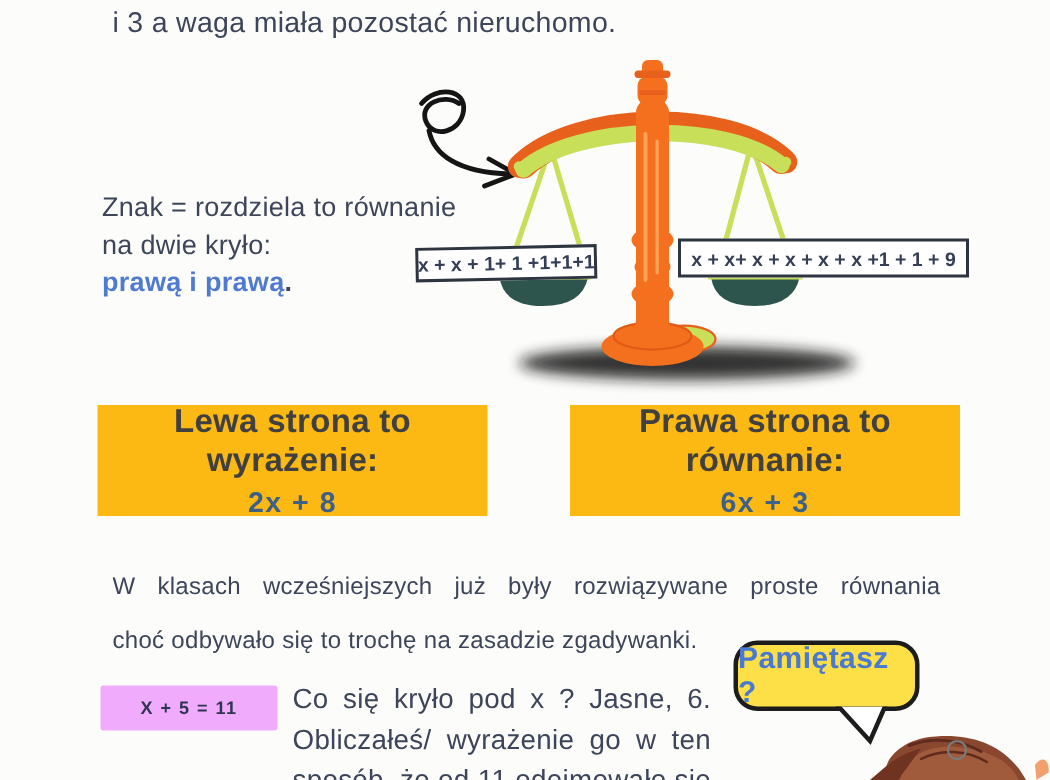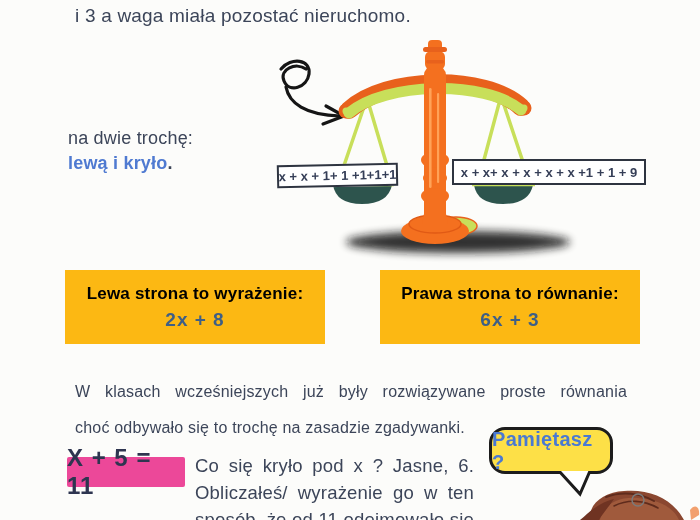--- a/index.html
+++ b/index.html
@@ -34,32 +34,32 @@
   .pan-label.right { left:452px; top:159px; width:194px; height:26px; }
 
   
   .expr-box {
     width:260px; height:74px; background:#fcb813;
     display:flex; flex-direction:column; align-items:center; justify-content:center;
     gap:5px; text-align:center;
   }
   .expr-box.left  { left:65px;  top:270px; }
   .expr-box.right { left:380px; top:270px; }
-  .expr-box .title { font-size:17px; font-weight:bold; color:#000000; letter-spacing:.2px; }
+  .expr-box .title { font-size:22px; font-weight:bold; color:#404040; letter-spacing:.2px; }
   .expr-box .value { font-size:19px; font-weight:bold; color:#3e5f86; letter-spacing:1px; }
 
   
   .recall { left:75px; top:374px; width:552px; font-size:16px; line-height:36px; letter-spacing:.2px; }
 
   
   .equation-box {
     left:67px; top:457px; width:118px; height:30px;
-    background:#ec4899; border-radius:2px;
+    background:#f0abfc; border-radius:2px;
     display:flex; align-items:center; justify-content:center;
-    font-size:24px; font-weight:bold; color:#2e3550; letter-spacing:1px;
+    font-size:12px; font-weight:bold; color:#2e3550; letter-spacing:1px;
   }
   .example-par { left:195px; top:452px; width:279px; font-size:18.5px; line-height:27px; letter-spacing:.2px; }
 
   
   .bubble {
     left:489px; top:427px; width:124px; height:47px;
     background:#fde047; border:3px solid #1c1c1c; border-radius:16px;
     display:flex; align-items:center; justify-content:center;
     z-index:6;
   }
@@ -126,22 +126,23 @@
 </svg>
 
 <div class="abs pan-label left">
   <span>x + x + 1+ 1 +1+1+1</span>
 </div>
 <div class="abs pan-label right">
   <span>x + x+ x + x + x + x +1 + 1 + 9</span>
 </div>
 
 <div class="abs equals-note">
-  <div>na dwie trochę:</div>
-  <div class="bold-line"><span class="hl">lewą i kryło</span><span>.</span></div>
+  <div>Znak = rozdziela to równanie</div>
+  <div>na dwie kryło:</div>
+  <div class="bold-line"><span class="hl">prawą i prawą</span><span>.</span></div>
 </div>
 
 <div class="abs expr-box left">
   <div class="title">Lewa strona to wyrażenie:</div>
   <div class="value">2x + 8</div>
 </div>
 <div class="abs expr-box right">
   <div class="title">Prawa strona to równanie:</div>
   <div class="value">6x + 3</div>
 </div>

